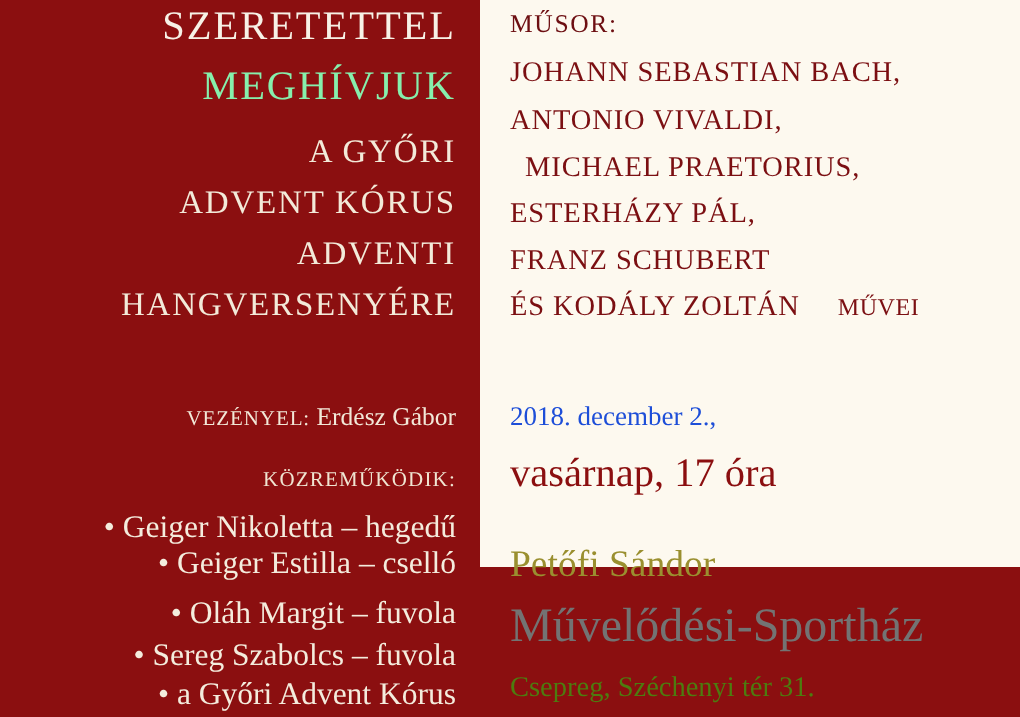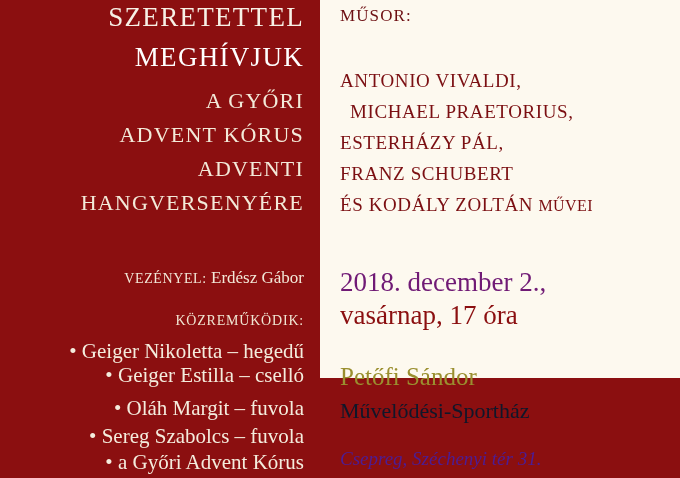--- a/index.html
+++ b/index.html
@@ -49,21 +49,21 @@
     letter-spacing: 1.3px;
     color: #f7f1e6;
     white-space: nowrap;
   }
   .invite-line2 {
     position: absolute;
     top: 42px;
     right: 16px;
     font-size: 27px;
     letter-spacing: 1.3px;
-    color: #ffffff;
+    color: #86efac;
     white-space: nowrap;
   }
   .choir-line {
     position: absolute;
     right: 16px;
     font-size: 22px;
     letter-spacing: 1.2px;
     color: #f3ead9;
     white-space: nowrap;
   }
@@ -138,37 +138,38 @@
   }
   .c1 { top: 38px; }
   .c2 { top: 70px; }
   .c3 { top: 101px; margin-left: 10px; }
   .c4 { top: 132px; }
   .c5 { top: 163px; }
   .c6 { top: 194px; }
   .c6 .muvei {
     font-size: 16px;
     letter-spacing: 0.4px;
+    margin-left: 20px;
   }
 
   .divider {
     position: absolute;
     left: 20px;
     top: 240px;
     width: 322px;
     height: 1px;
     background: transparent;
   }
 
   .date-line1 {
     position: absolute;
     left: 20px;
     top: 267px;
-    font-size: 27px;
-    color: #701a75;
+    font-size: 18px;
+    color: #1d4ed8;
     white-space: nowrap;
   }
   .date-line2 {
     position: absolute;
     left: 20px;
     top: 300px;
     font-size: 27px;
     color: #8b0f10;
     white-space: nowrap;
   }
@@ -177,32 +178,31 @@
     left: 20px;
     top: 363px;
     font-size: 25px;
     color: #9a8f2f;
     white-space: nowrap;
   }
   .venue-line2 {
     position: absolute;
     left: 20px;
     top: 398px;
-    font-size: 22px;
-    color: #0f172a;
+    font-size: 32px;
+    color: #737373;
     white-space: nowrap;
   }
   .address {
     position: absolute;
     left: 20px;
     top: 448px;
     font-size: 19px;
-    color: #4c1d95;
-    white-space: nowrap;
-    font-style: italic;
+    color: #4d7c0f;
+    white-space: nowrap;
   }
 </style>
 </head>
 <body>
 
 <div id="poster">
 
   <div id="left-panel">
     <div class="left-inner">
       <div class="invite-line1">SZERETETTEL</div>
@@ -225,20 +225,21 @@
       <div class="performer p3">• Oláh Margit – fuvola</div>
       <div class="performer p4">• Sereg Szabolcs – fuvola</div>
       <div class="performer p5">• a Győri Advent Kórus</div>
     </div>
   </div>
 
   <div id="right-panel">
     <div class="right-inner">
       <div class="program-label">MŰSOR:</div>
 
+      <div class="composer c1">JOHANN SEBASTIAN BACH,</div>
       <div class="composer c2">ANTONIO VIVALDI,</div>
       <div class="composer c3">MICHAEL PRAETORIUS,</div>
       <div class="composer c4">ESTERHÁZY PÁL,</div>
       <div class="composer c5">FRANZ SCHUBERT</div>
       <div class="composer c6">
         <span>ÉS KODÁLY ZOLTÁN</span>
         <span class="muvei">MŰVEI</span>
       </div>
 
       <div class="divider"></div>

